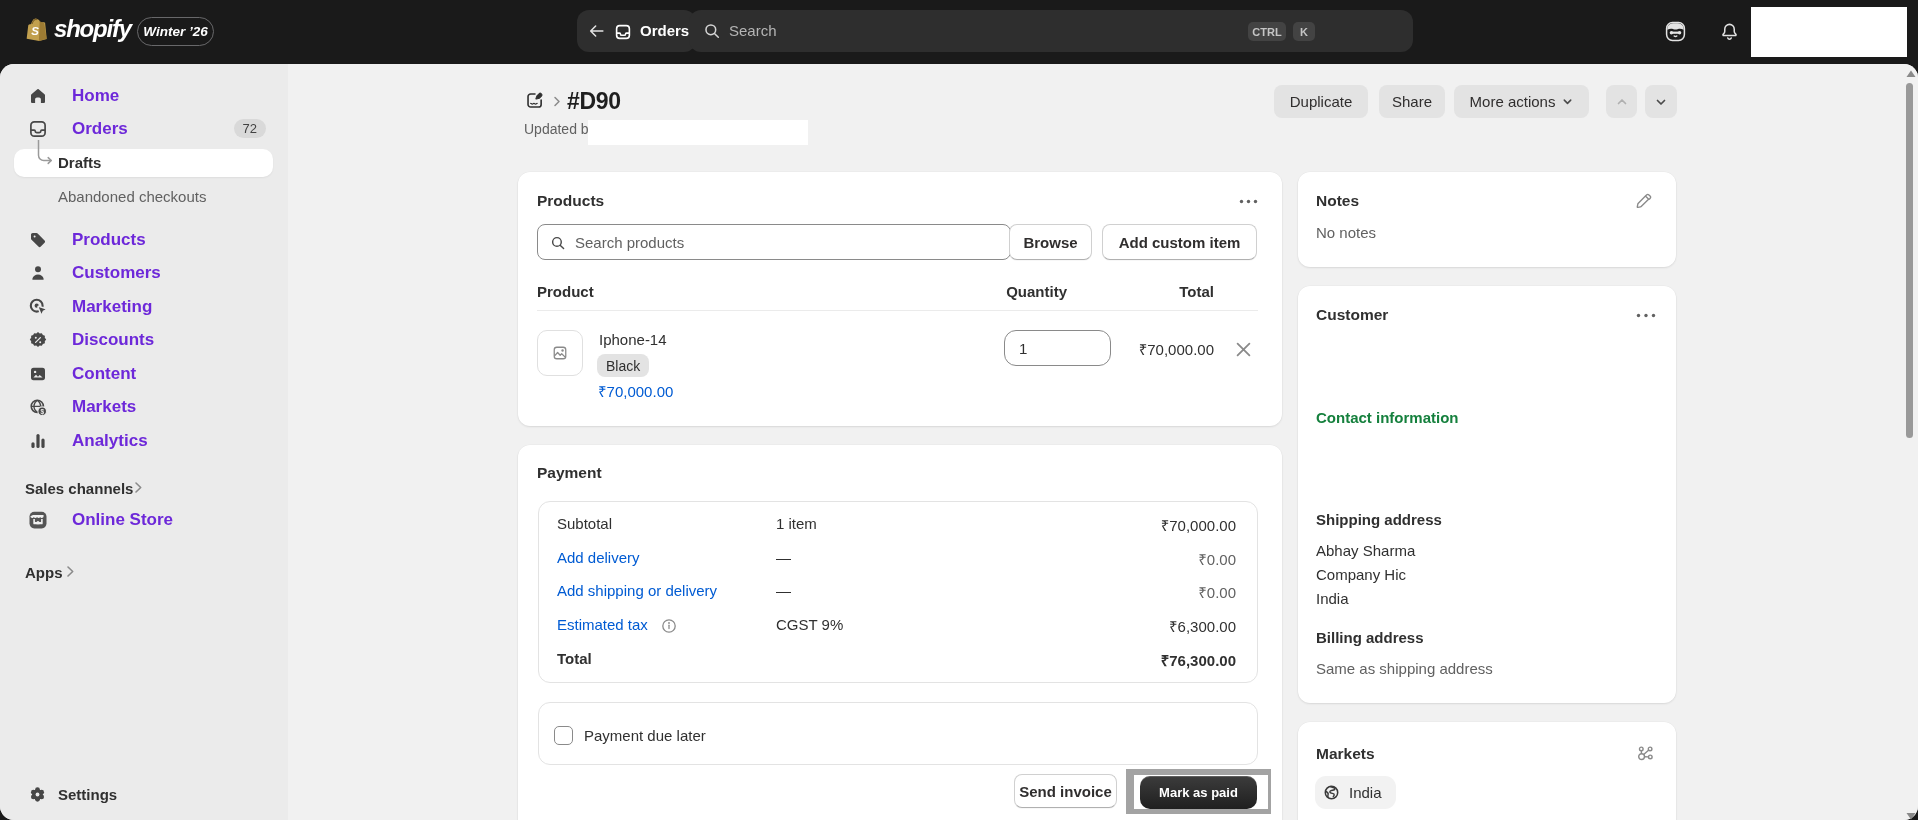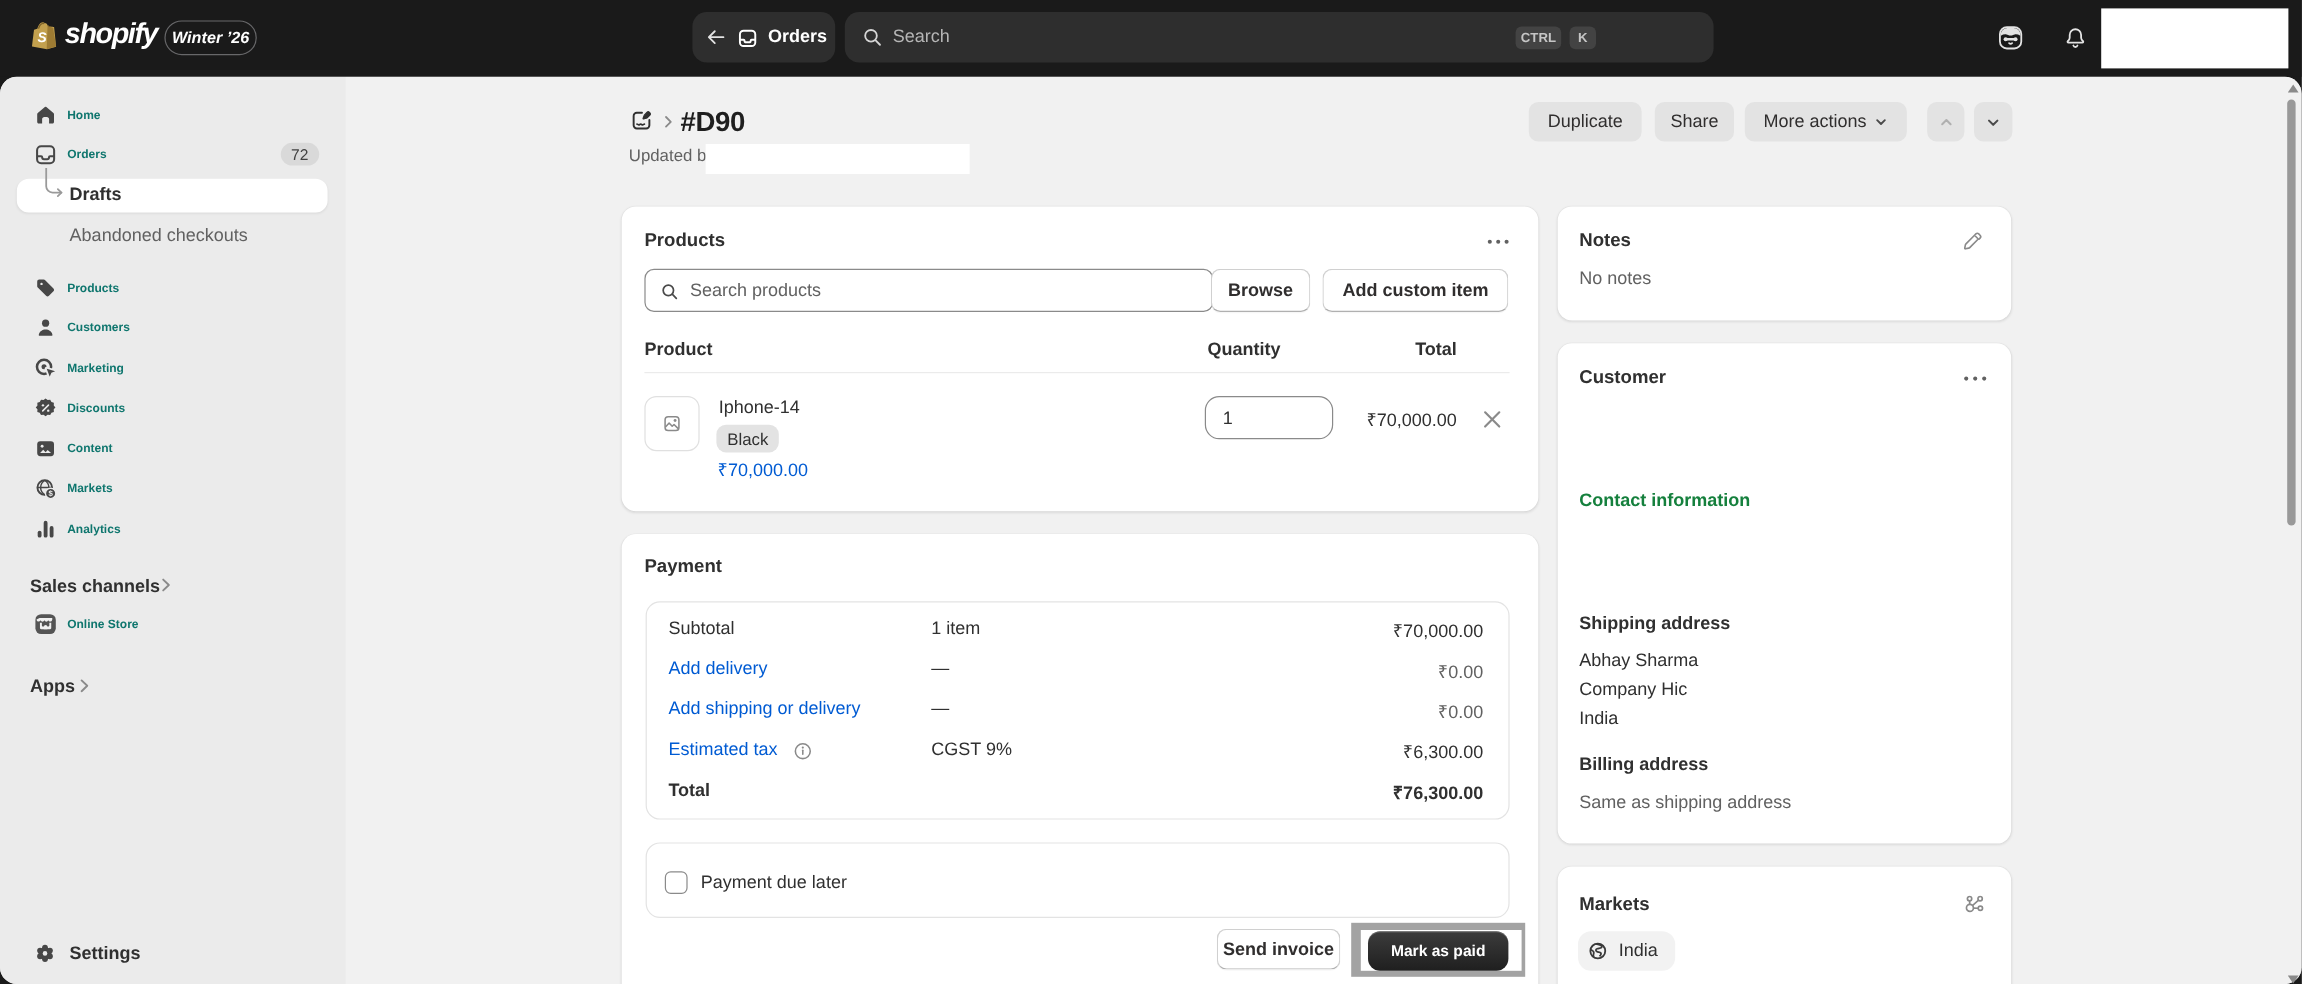--- a/index.html
+++ b/index.html
@@ -6,21 +6,21 @@
 html,body { width:1918px; height:820px; overflow:hidden; background:#1a1a1a; }
 body { font-family:"Liberation Sans", sans-serif; -webkit-font-smoothing:antialiased; }
 .abs { position:absolute; }
 #topbar { position:absolute; left:0; top:0; width:1918px; height:64px; background:#1a1a1a; }
 #wrap { position:absolute; left:0; top:64px; width:1918px; height:756px; background:#ebebeb; border-radius:14px; overflow:hidden; }
 #main { position:absolute; left:288px; top:0; width:1630px; height:756px; background:#f1f1f1; }
 .card { position:absolute; background:#fff; border-radius:12px; box-shadow:0 1px 2px rgba(26,26,26,0.10), 0 0 0 0.5px rgba(0,0,0,0.03); }
 .ctitle { font-size:15.5px; font-weight:bold; color:#303030; }
 .nav-item { position:absolute; left:8px; width:272px; height:28px; display:flex; align-items:center; }
 .nav-ic { width:20px; height:20px; margin-left:20px; flex:none; }
-.nav-txt { margin-left:8px; font-size:10px; font-weight:bold; color:#0f766e; }
+.nav-txt { margin-left:24px; font-size:17px; font-weight:bold; color:#6d28d9; }
 .btn-grey { position:absolute; height:33px; background:#e3e3e3; border-radius:8px; display:flex; align-items:center; justify-content:center; font-size:15px; font-weight:normal; color:#302e2e; }
 .btn-white { position:absolute; background:#fff; border:1px solid #d0d0d0; border-bottom-color:#b0b0b0; border-radius:8px; display:flex; align-items:center; justify-content:center; font-size:15px; font-weight:bold; color:#302e2e; box-shadow:0 1px 0 rgba(0,0,0,0.03); }
 .link { color:#005bd3; }
 </style>
 </head>
 <body>
 
 <div id="topbar">
 
   <svg class="abs" style="left:25px;top:17px" width="23" height="28" viewBox="0 0 23 28">
@@ -36,21 +36,21 @@
     <svg class="abs" style="left:11px;top:12px" width="18" height="18" viewBox="0 0 20 20" fill="none" stroke="#e3e3e3" stroke-width="1.7" stroke-linecap="round" stroke-linejoin="round">
       <path d="M16.5 10h-13M8.5 4.5 3 10l5.5 5.5"></path>
     </svg>
     <svg class="abs" style="left:37px;top:13px" width="18" height="18" viewBox="0 0 20 20" fill="none" stroke="#fff" stroke-width="1.8">
       <rect x="2.9" y="2.9" width="14.2" height="14.2" rx="3.4"></rect>
       <path d="M2.9 11.2h3.35c.5 0 .9.4.9.9 0 .85.7 1.55 1.55 1.55h2.6c.85 0 1.55-.7 1.55-1.55 0-.5.4-.9.9-.9h3.35"></path>
     </svg>
     <div class="abs" style="left:63px;top:12px;color:#fff;font-size:15px;font-weight:bold">Orders</div>
   </div>
 
-  <div class="abs" style="left:704px;top:10px;width:724px;height:42px;background:#2e2e2e;border-radius:12px">
+  <div class="abs" style="left:689px;top:10px;width:724px;height:42px;background:#2e2e2e;border-radius:12px">
     <svg class="abs" style="left:14px;top:12px" width="18" height="18" viewBox="0 0 20 20" fill="none" stroke="#d5d5d5" stroke-width="1.7" stroke-linecap="round">
       <circle cx="8.7" cy="8.7" r="5.4"></circle>
         <path d="m13 13 4 4"></path>
     </svg>
     <div class="abs" style="left:40px;top:12px;color:#b5b5b5;font-size:15px">Search</div>
     <div class="abs" style="left:559px;top:12px;width:38px;height:19px;background:#434343;border-radius:5px;display:flex;align-items:center;justify-content:center;color:#c5c5c5;font-size:11px;font-weight:bold">CTRL</div>
     <div class="abs" style="left:604px;top:12px;width:22px;height:19px;background:#434343;border-radius:5px;display:flex;align-items:center;justify-content:center;color:#c5c5c5;font-size:11px;font-weight:bold">K</div>
   </div>
 
   <svg class="abs" style="left:1665px;top:21px" width="21" height="21" viewBox="0 0 21 21" fill="none" stroke="#e3e3e3" stroke-width="1.5">

